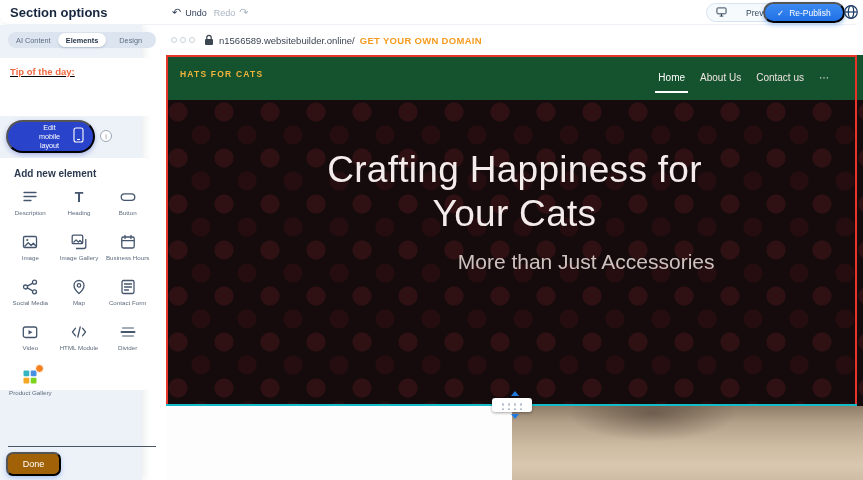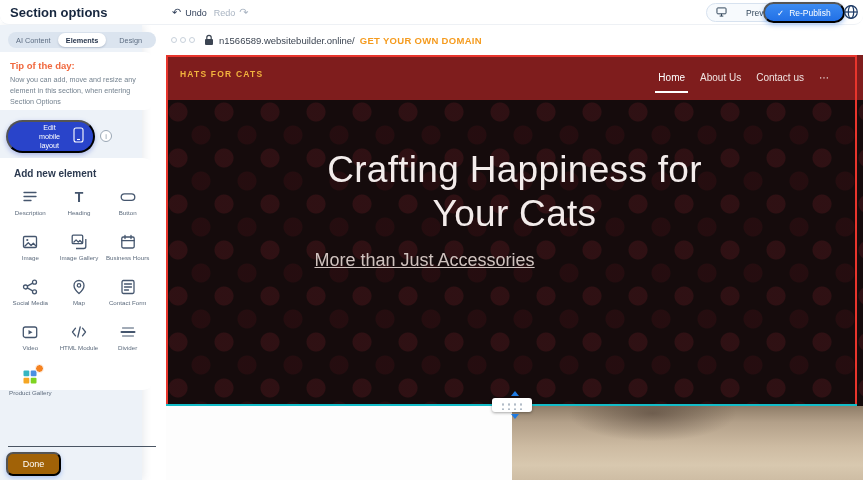--- a/index.html
+++ b/index.html
@@ -24,22 +24,22 @@
 
   
   .sidebar { position:absolute; top:25px; left:0; width:142px; height:455px; background:#edf2f8;
              z-index:30; box-shadow:2px 0 8px rgba(40,60,90,.10); }
   .tabs { position:absolute; top:7px; left:8px; width:148px; height:16px; background:#dbe4ef;
           border-radius:8px; display:flex; padding:1px; }
   .tab { flex:1; display:flex; align-items:center; justify-content:center; font-size:7.3px;
          color:#5d6d82; border-radius:7px; cursor:pointer; }
   .tab.active { background:#fff; color:#1f2e46; font-weight:bold; box-shadow:0 1px 2px rgba(30,50,80,.22); }
 
-  .tip-card { position:absolute; top:27px; left:0; width:156px; height:58px; background:#fff;
-              border-radius:0 12px 12px 0; padding:8px 10px 8px 10px; }
+  .tip-card { position:absolute; top:33px; left:0; width:156px; height:58px; background:#fff;
+              border-radius:0 12px 12px 0; padding:8px 10px 8px 10px;text-decoration:underline; }
   .tip-title { font-size:9.5px; font-weight:bold; color:#f0683e; margin-bottom:4px; }
   .tip-body { font-size:7.2px; color:#74828f; line-height:1.5; }
 
   .edit-mobile { position:absolute; top:95px; left:6px; width:89px; height:33px; border-radius:17px;
                  background:#2944ca; color:#fff; display:flex; align-items:center; gap:7px;
                  padding:0 9px; cursor:pointer; box-shadow:0 2px 5px rgba(41,68,202,.35); }
   .edit-mobile-label { font-size:7.2px; line-height:1.25;margin-left:16px; }
   .info-dot { position:absolute; top:105px; left:100px; width:12px; height:12px; border-radius:50%;
               border:1px solid #9aa7b5; color:#8794a3; font-size:7.5px; display:flex; align-items:center;
               justify-content:center; cursor:pointer; background:#fff; }
@@ -65,40 +65,40 @@
 
   .browser-bar { position:absolute; top:0; left:0; width:100%; height:30px; background:#fff;
                  display:flex; align-items:center; padding-left:5px; }
   .win-dot { width:6px; height:6px; border-radius:50%; border:1px solid #c8d1db; margin-right:3px; }
   .lock-ic { width:10px; height:12px; margin:0 5px 0 6px; color:#3c4552; }
   .lock-ic svg { width:10px; height:12px; display:block; }
   .url { font-size:9.5px; color:#3c4552; }
   .domain-cta { font-size:9.5px; color:#f59b1e; font-weight:bold; letter-spacing:.3px; margin-left:5px; cursor:pointer; }
 
   .site { position:absolute; top:30px; left:0; width:697px; height:351px; overflow:hidden; }
-  .site-header { position:absolute; top:0; left:0; width:100%; height:45px; background:#7f1d1d; }
+  .site-header { position:absolute; top:0; left:0; width:100%; height:45px; background:#14532d; }
   .logo { position:absolute; left:14px; top:14px; color:#f2b33d; font-weight:bold; font-size:8.5px;
           letter-spacing:1.2px; cursor:pointer; }
   .site-nav { position:absolute; right:34px; top:0; height:45px; display:flex; align-items:center; gap:15px; }
   .nav-link { font-size:10px; color:#f0e4e2; cursor:pointer; position:relative; padding:4px 0;text-align:right; }
   .nav-link.active { color:#fff; }
   .nav-link.active::after { content:""; position:absolute; left:-3px; right:-3px; bottom:-6px;
                             height:2px; background:#fff; }
   .nav-more { font-size:10px; color:#f0e4e2; cursor:pointer; line-height:1; }
 
   .hero { position:absolute; top:45px; left:0; width:100%; height:306px; background-color:#150b0c;
           background-image:
             radial-gradient(circle at 12px 12px, rgba(150,38,48,.20) 0 9px, transparent 10px),
             radial-gradient(circle at 35px 35px, rgba(120,25,35,.16) 0 9px, transparent 10px);
           background-size:46px 46px; }
   .hero-title { position:absolute; top:48px; left:50%; transform:translateX(-50%); width:450px;
                 text-align:center; font-size:37px; color:#f3eceb; line-height:1.2; letter-spacing:.3px;
                 cursor:pointer; }
   .hero-sub { position:absolute; top:150px; left:50%; transform:translateX(-50%); width:400px;
-              text-align:left; font-size:18px; color:#cfc2be; cursor:pointer;text-decoration:underline; }
+              text-align:right; font-size:21px; color:#cfc2be; cursor:pointer; }
   .para-box { position:absolute; top:200px; left:50%; transform:translateX(-50%); width:328px;
               border:1.5px solid #e62e63; padding:7px 10px; cursor:pointer; }
   .para-text { font-size:10.3px; color:#ece3dd; line-height:1.5; text-align:center; }
   .green-handle { position:absolute; left:-5px; top:50%; transform:translateY(-50%); width:9px;
                   height:13px; background:#7fd34f; cursor:grab; }
 
   .red-border { position:absolute; top:30px; left:0; width:691px; height:351px;
                 border:2px solid #e8352c; pointer-events:none; z-index:10; }
 
   .section-end-line { position:absolute; top:379px; left:0; width:691px; height:2px; background:#13bcc7; z-index:12; }
@@ -161,21 +161,20 @@
   <aside class="sidebar">
 
     <div class="tabs">
       <div class="tab">AI Content</div>
       <div class="tab active">Elements</div>
       <div class="tab">Design</div>
     </div>
 
     <div class="tip-card">
       <div class="tip-title">Tip of the day:</div>
-      <div class="tip-body">Now you can add, move and resize any element in this section, when entering Section Options</div>
     </div>
 
     <button class="edit-mobile">
       <span class="edit-mobile-label">Edit mobile layout</span>
       <span>
         <svg width="11" height="16" viewBox="0 0 11 16" fill="none" stroke="#fff" stroke-width="1.1">
           <rect x="1" y="1" width="9" height="14" rx="2"></rect>
             <path d="M4 12.5h3"></path>
         </svg>
       </span>

